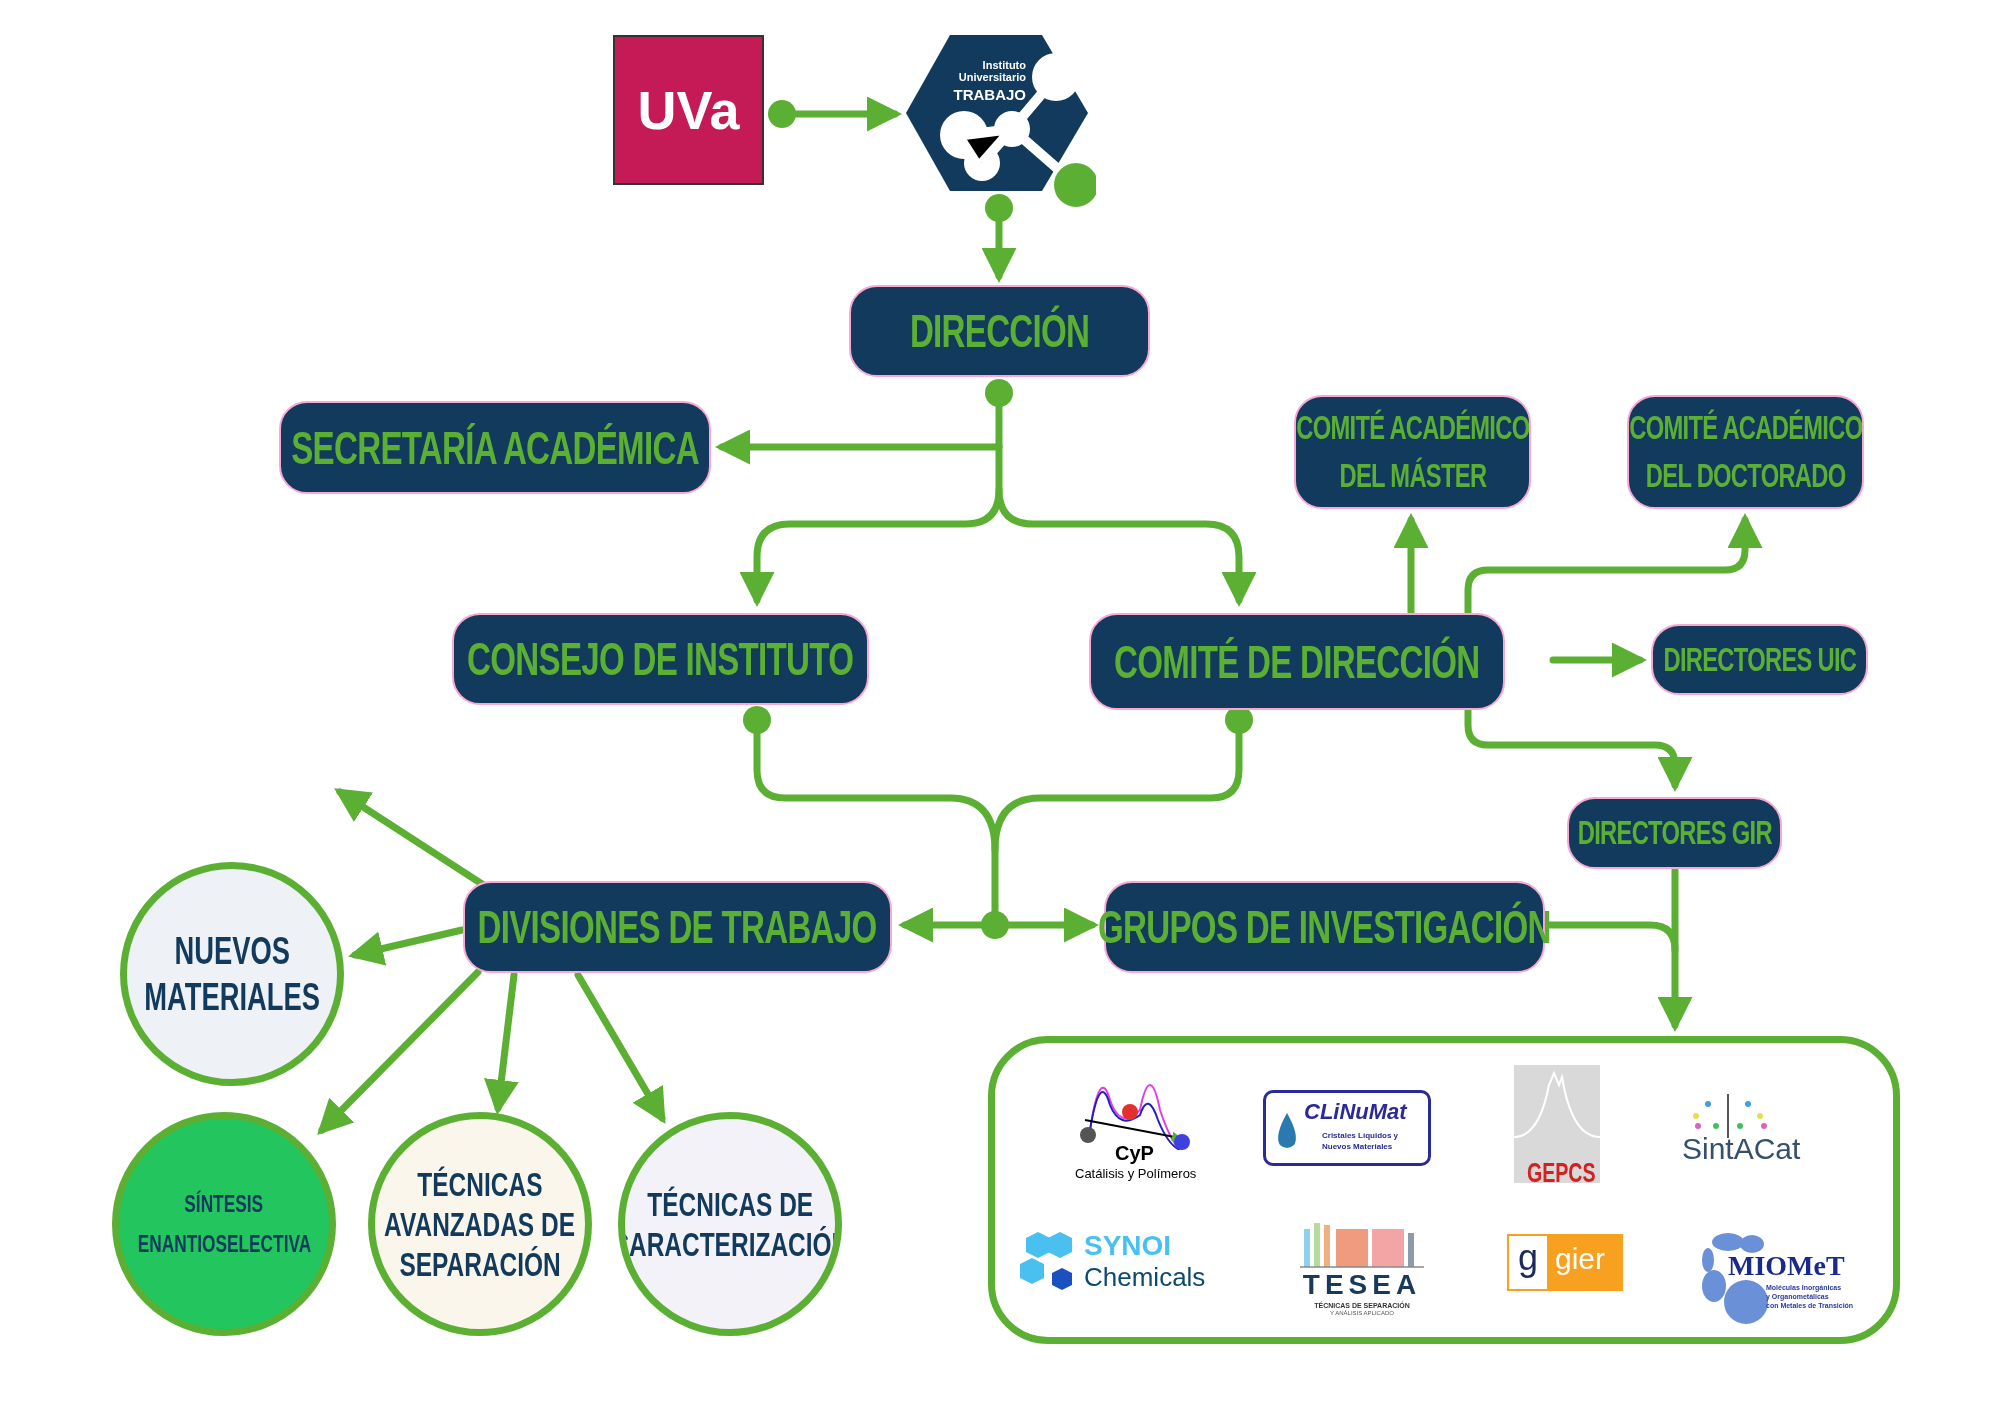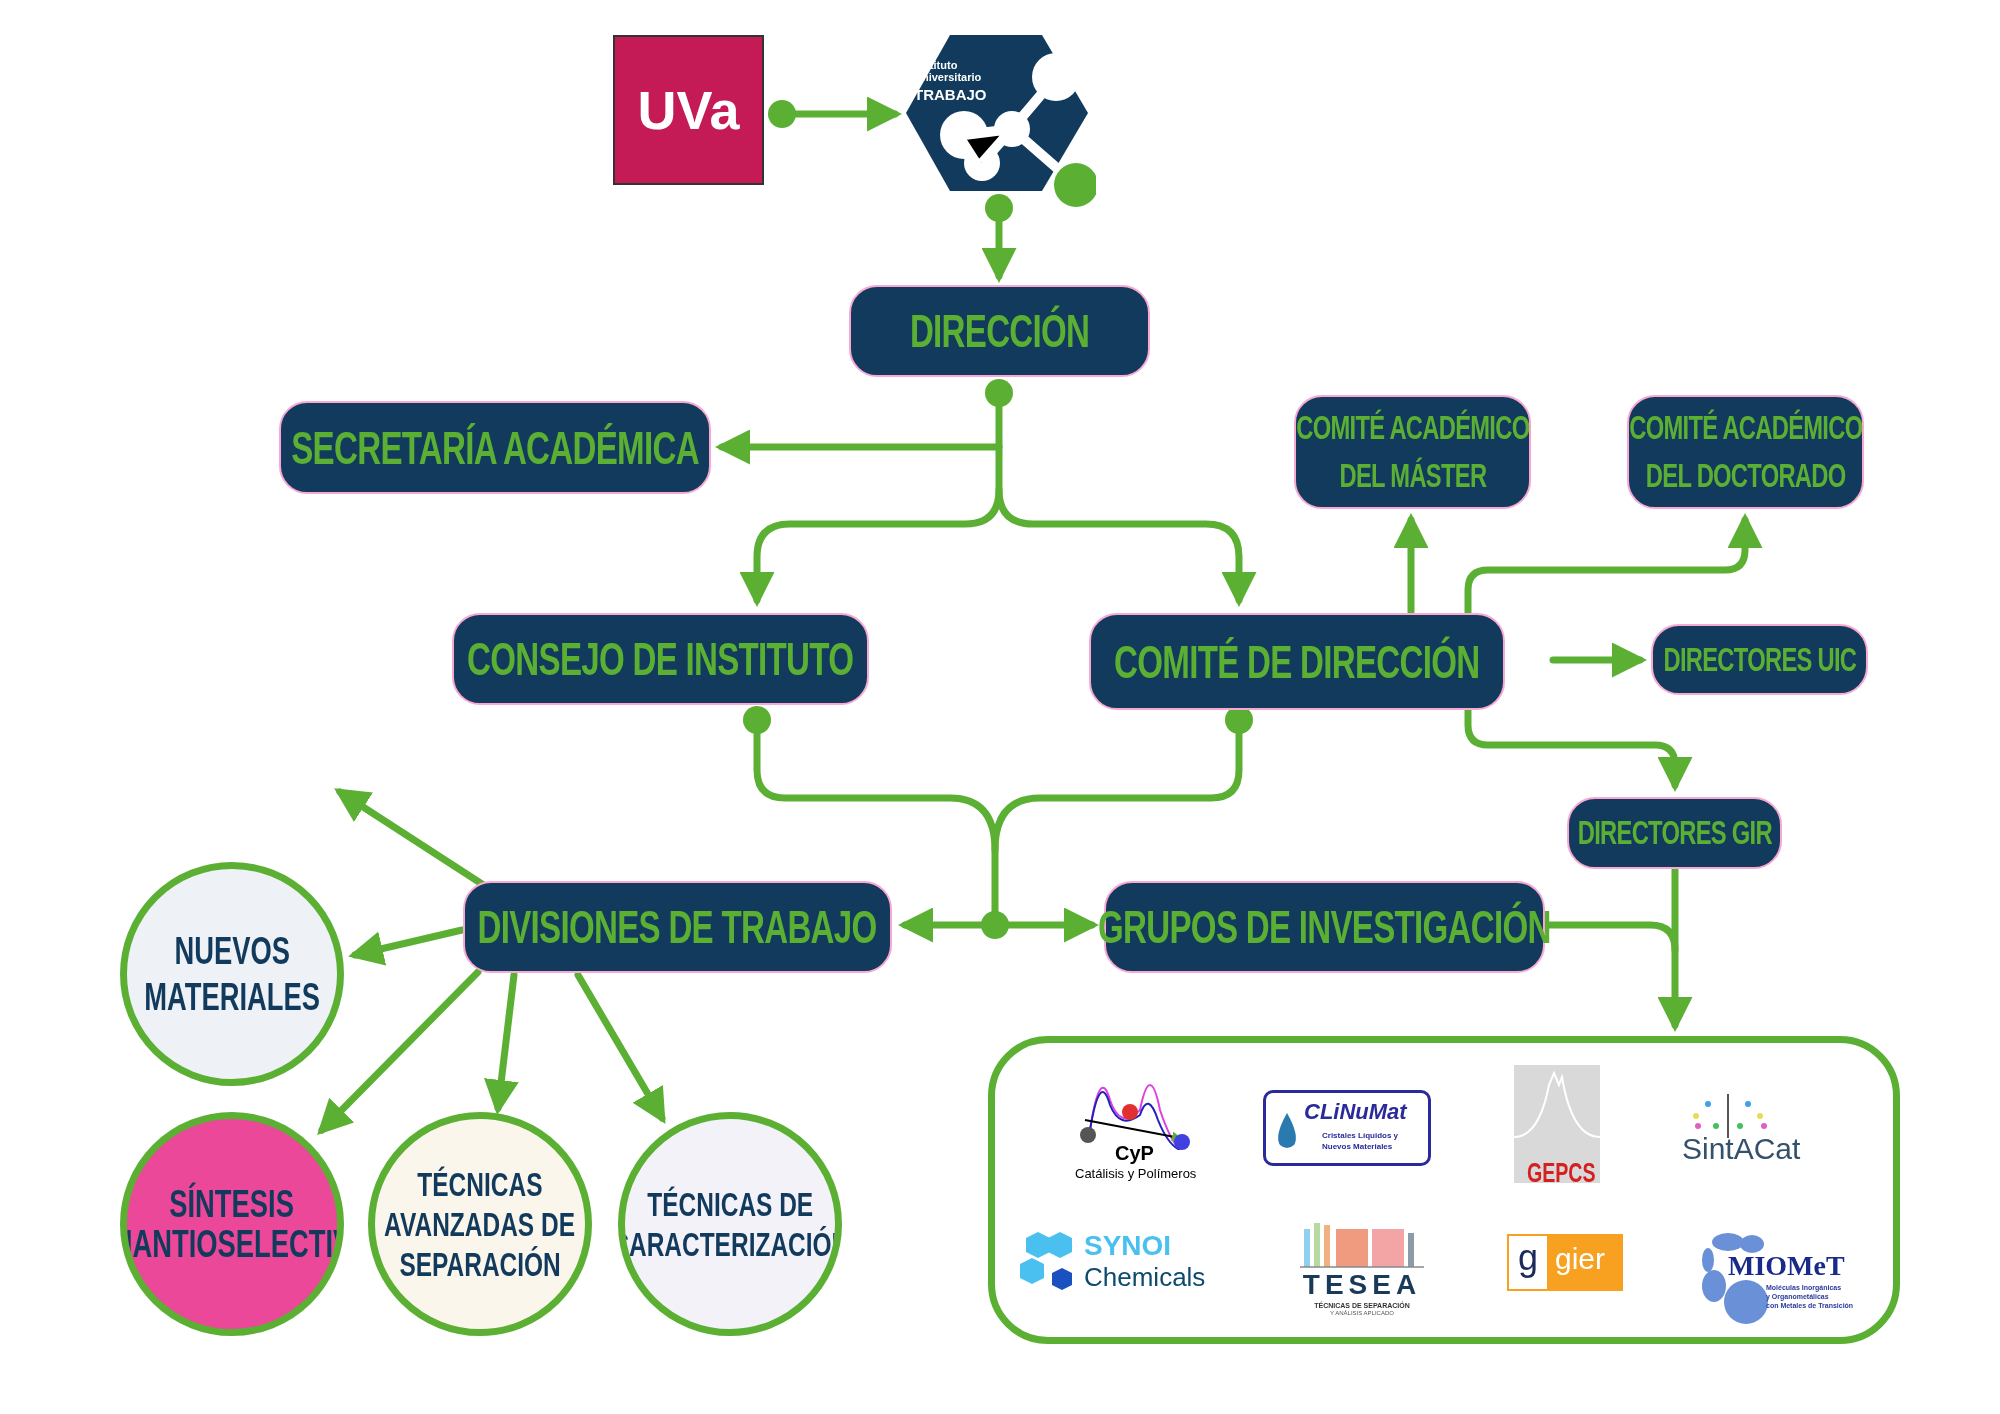--- a/index.html
+++ b/index.html
@@ -69,21 +69,21 @@
   <div class="logo" style="left:906px;top:35px;width:190px;height:180px;">
     <svg width="190" height="180">
       <polygon points="44,0 136,0 182,78 136,156 44,156 0,78" fill="#113a5c"></polygon>
       <circle cx="58" cy="100" r="24" fill="#fff"></circle>
       <circle cx="106" cy="94" r="18" fill="#fff"></circle>
       <circle cx="76" cy="128" r="18" fill="#fff"></circle>
       <circle cx="150" cy="42" r="24" fill="#fff"></circle>
       <path d="M58,100 L106,94 L76,128 M106,94 L150,42 M106,94 L168,148" stroke="#fff" stroke-width="10"></path>
       <circle cx="170" cy="150" r="22" fill="#5bb033"></circle>
     </svg>
-    <div style="position:absolute;left:8px;top:24px;width:100px;color:#fff;font-weight:bold;">
+    <div style="position:absolute;left:20px;top:24px;width:100px;text-align:right;color:#fff;font-weight:bold;">
       <div style="font-size:11px;">Instituto</div>
       <div style="font-size:11px;">Universitario</div>
       <div style="font-size:15px;margin-top:3px;">TRABAJO</div>
     </div>
   </div>
 
   <div class="box big" style="left:849px;top:285px;width:301px;height:92px;">
       <span>DIRECCIÓN</span>
     </div>
   <div class="box big" style="left:279px;top:401px;width:432px;height:93px;">
@@ -113,21 +113,21 @@
       <span>DIVISIONES DE TRABAJO</span>
     </div>
   <div class="box big" style="left:1104px;top:881px;width:441px;height:92px;">
       <span>GRUPOS DE INVESTIGACIÓN</span>
     </div>
 
   <div class="circle" style="left:120px;top:862px;width:224px;height:224px;background:#eef2f6;font-size:38px;line-height:46px;">
     <span>NUEVOS</span>
       <span>MATERIALES</span>
   </div>
-  <div class="circle" style="left:120px;top:1112px;width:224px;height:224px;background:#ec4899;font-size:38px;line-height:40px;">
+  <div class="circle" style="left:112px;top:1112px;width:224px;height:224px;background:#22c55e;font-size:24px;line-height:40px;">
     <span>SÍNTESIS</span>
       <span>ENANTIOSELECTIVA</span>
   </div>
   <div class="circle" style="left:368px;top:1112px;width:224px;height:224px;background:#fbf6ec;font-size:34px;line-height:40px;align-items:center;">
     <span>TÉCNICAS</span>
       <span>AVANZADAS DE</span>
       <span>SEPARACIÓN</span>
   </div>
   <div class="circle" style="left:618px;top:1112px;width:224px;height:224px;background:#f3f2f9;font-size:34px;line-height:40px;">
     <span>TÉCNICAS DE</span>

